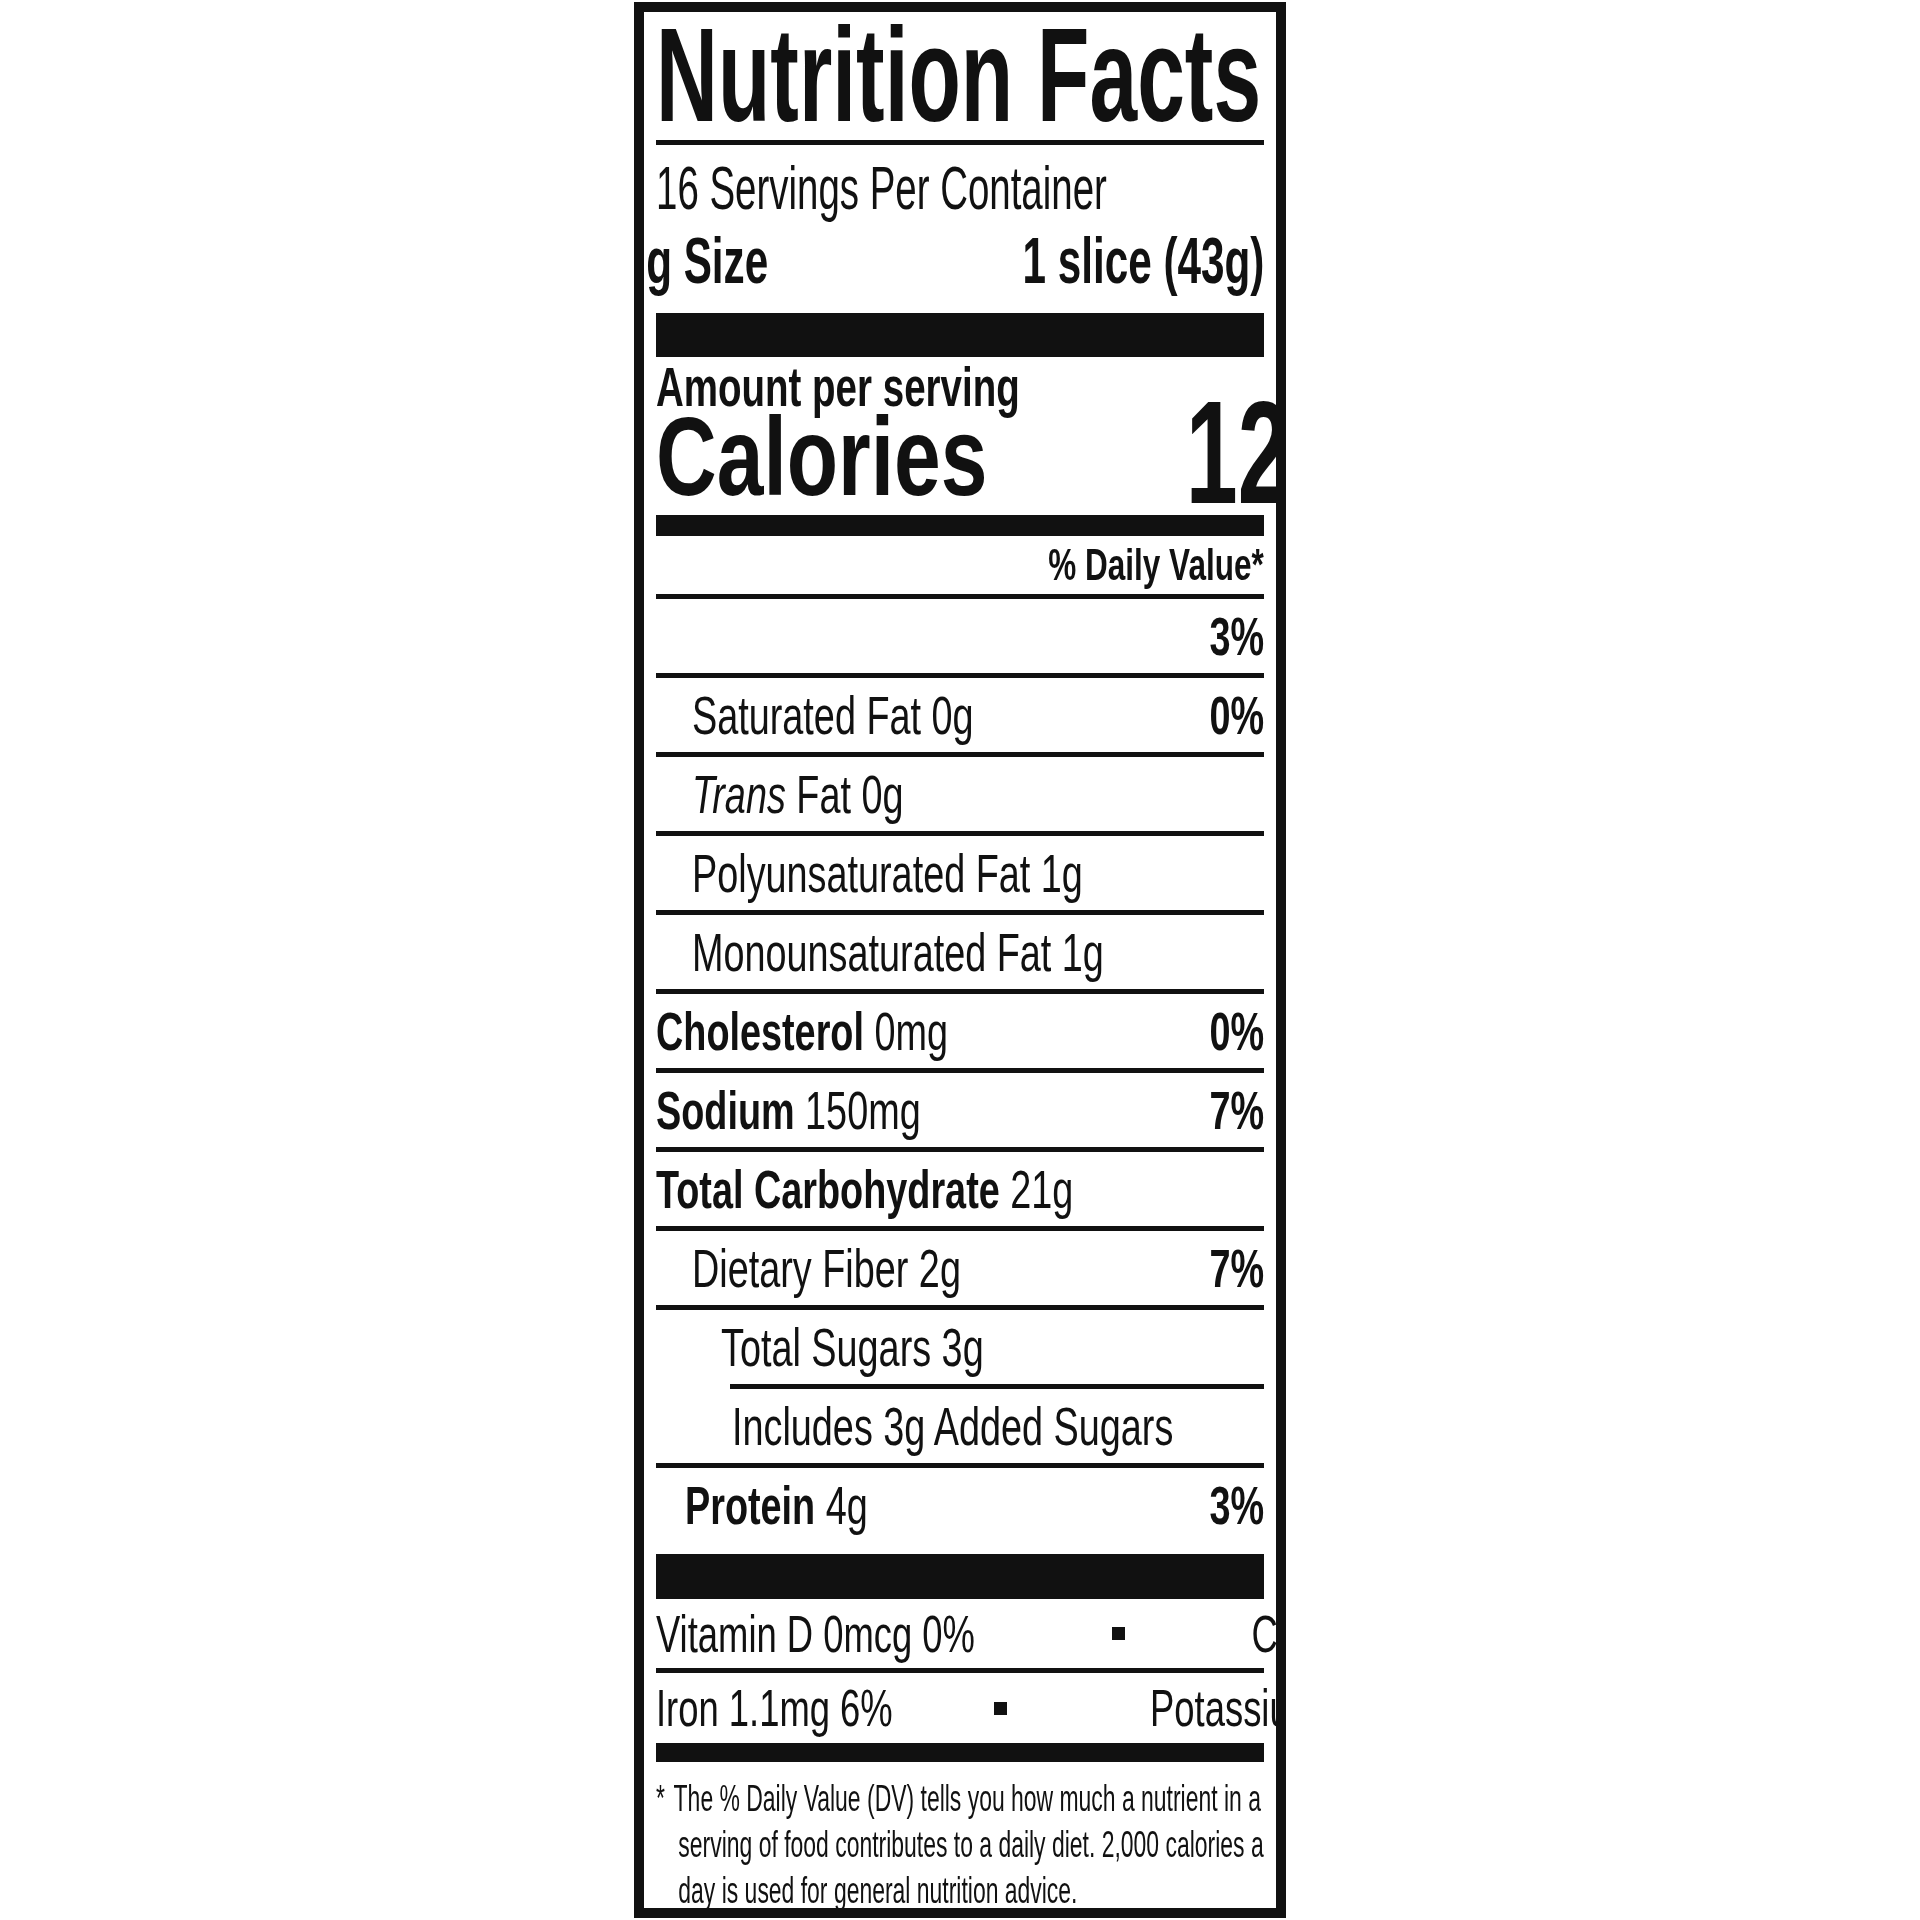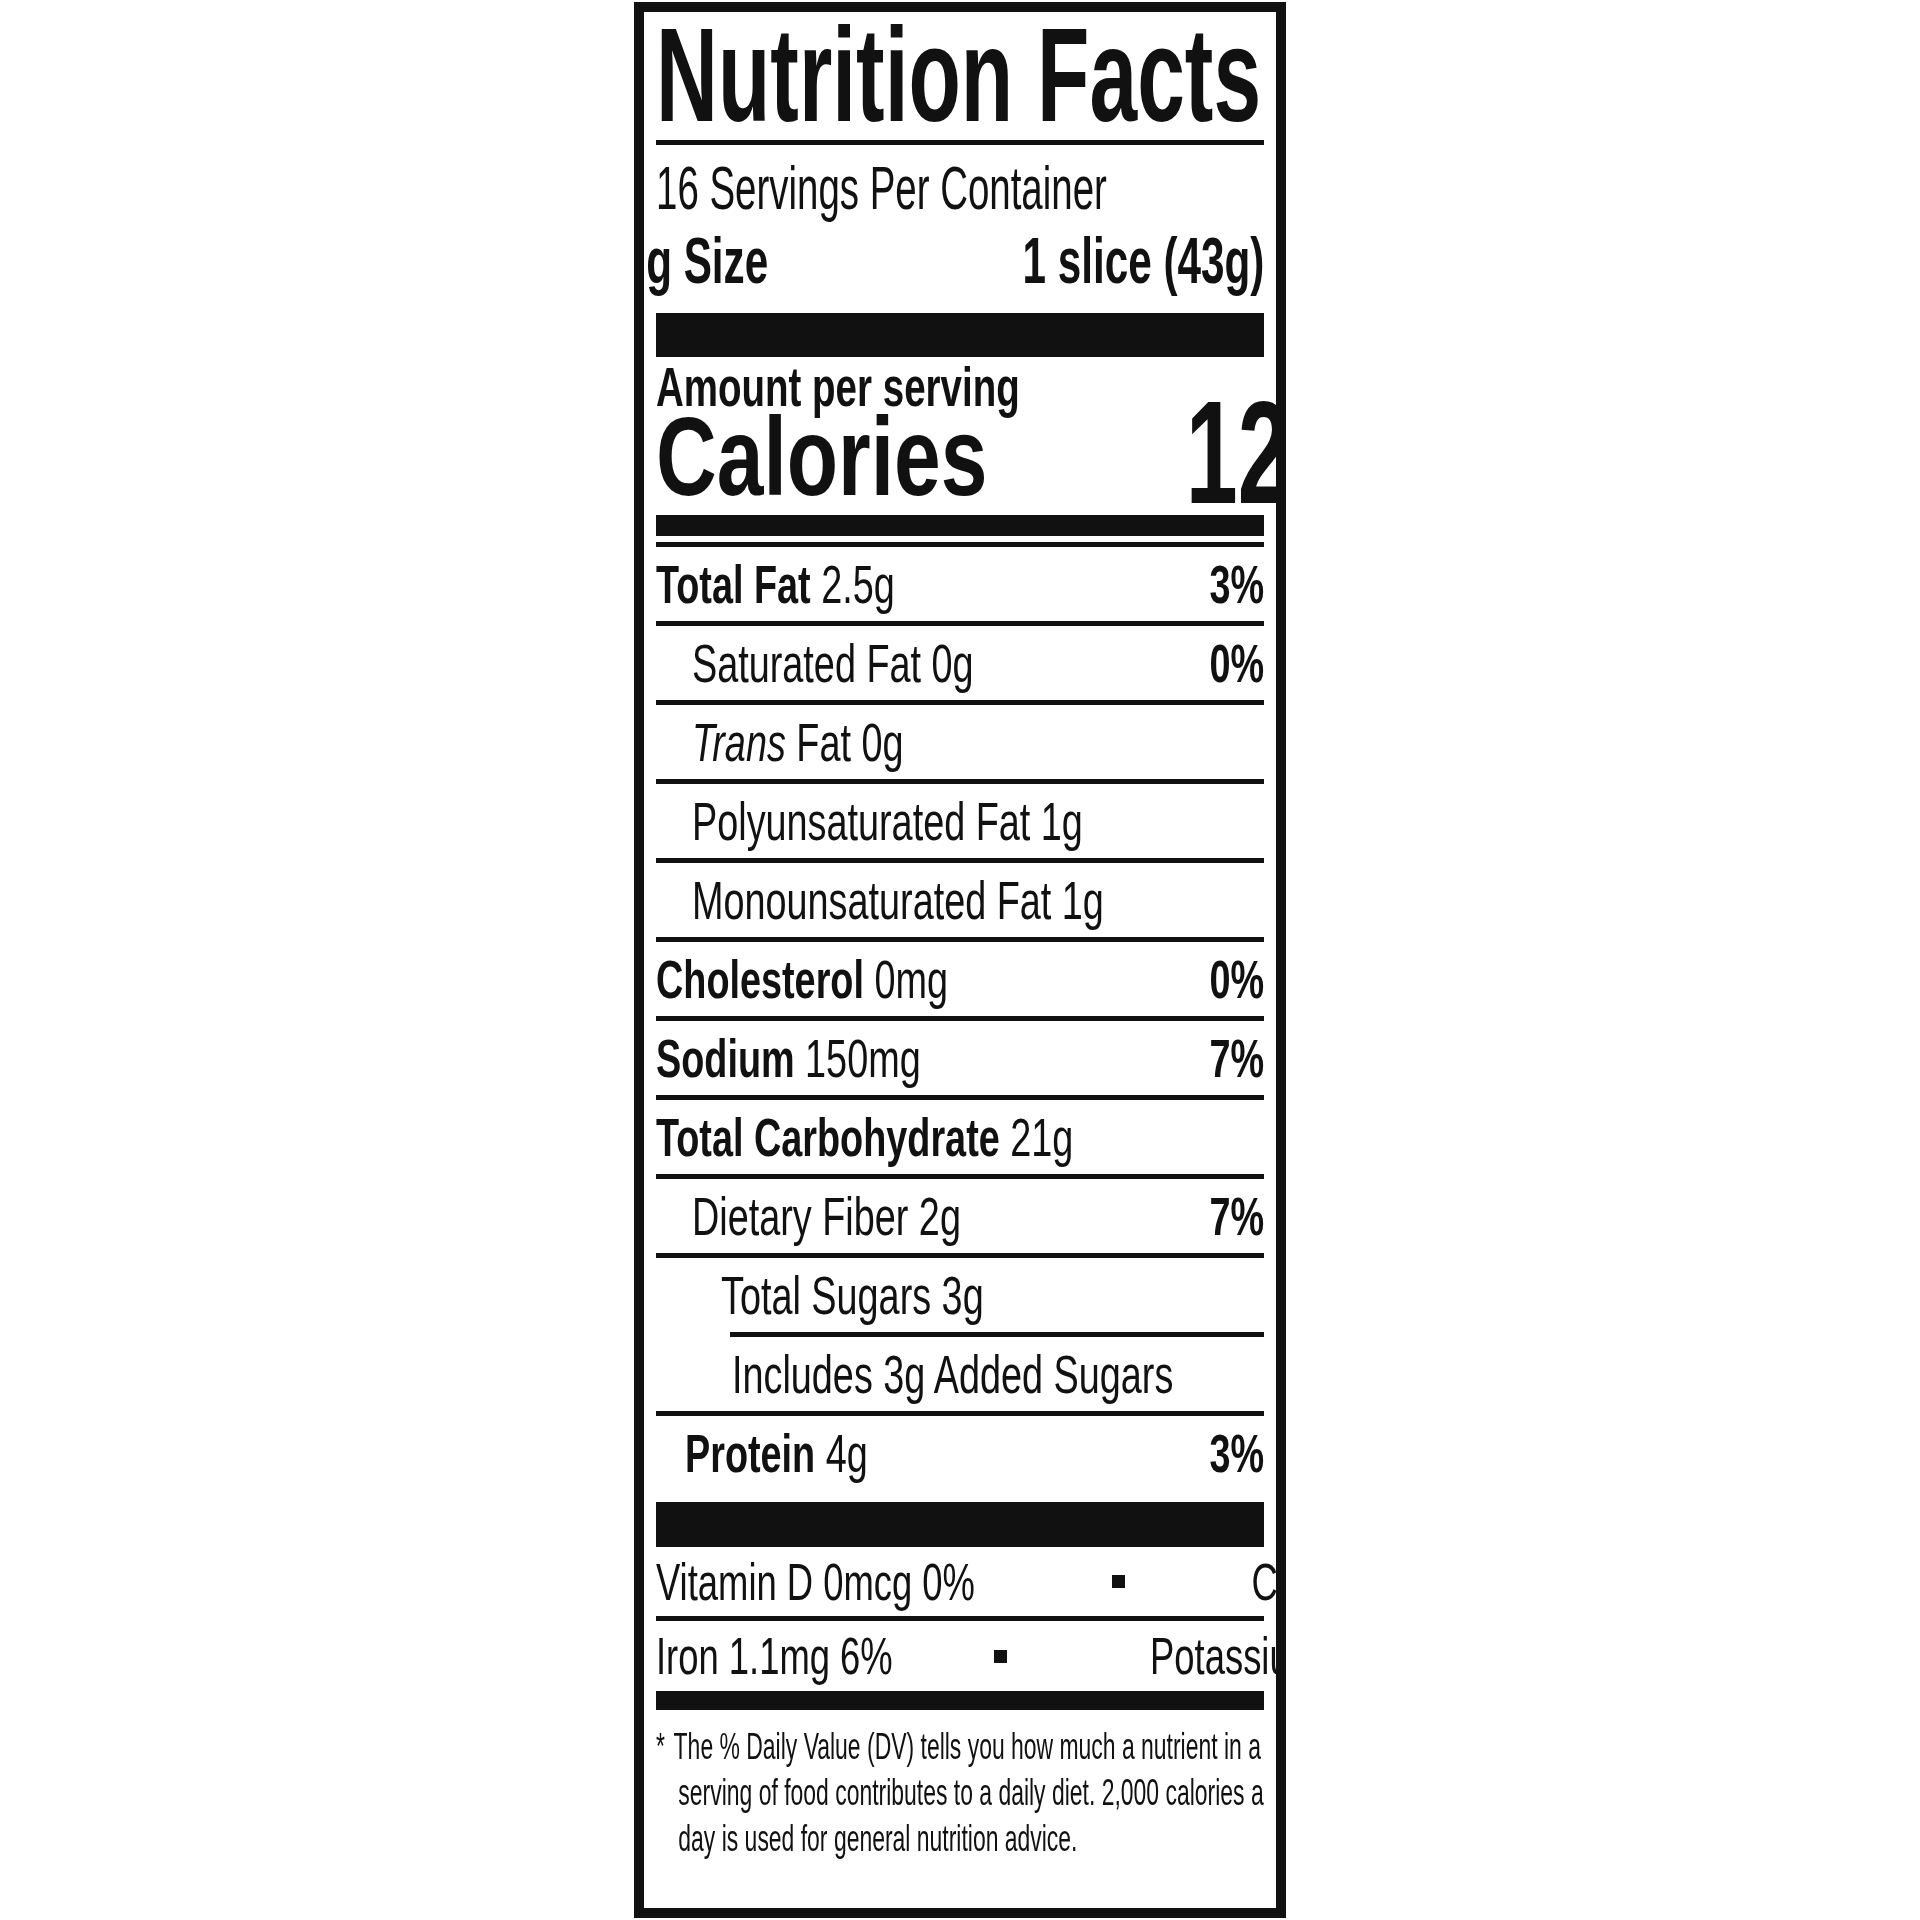--- a/index.html
+++ b/index.html
@@ -78,25 +78,27 @@
     <span class="cx">Amount per serving</span>
   </div>
 
   <div class="calrow">
     <span class="calword"><span class="cx">Calories</span></span>
     <span class="calnum"><span class="cxr">120</span></span>
   </div>
 
   <div class="bar bar2"></div>
 
+  <div class="dvh">
+    <span class="cxr">% Daily Value*</span>
+  </div>
   <div class="rulea"></div>
 
   <div class="rows">
       <div class="row">
-        <span class="name" style="padding-left: 0px;"><span class="cx"><span class="b">Total Fat</span> 2.5g</span></span>
         <span class="pct"><span class="cxr">3%</span></span>
       </div>
       <div class="row">
         <span class="name" style="padding-left: 36px;"><span class="cx">Saturated Fat 0g</span></span>
         <span class="pct"><span class="cxr">0%</span></span>
       </div>
       <div class="row">
         <span class="name" style="padding-left: 36px;"><span class="cx"><span class="it">Trans</span> Fat 0g</span></span>
       </div>
       <div class="row">

